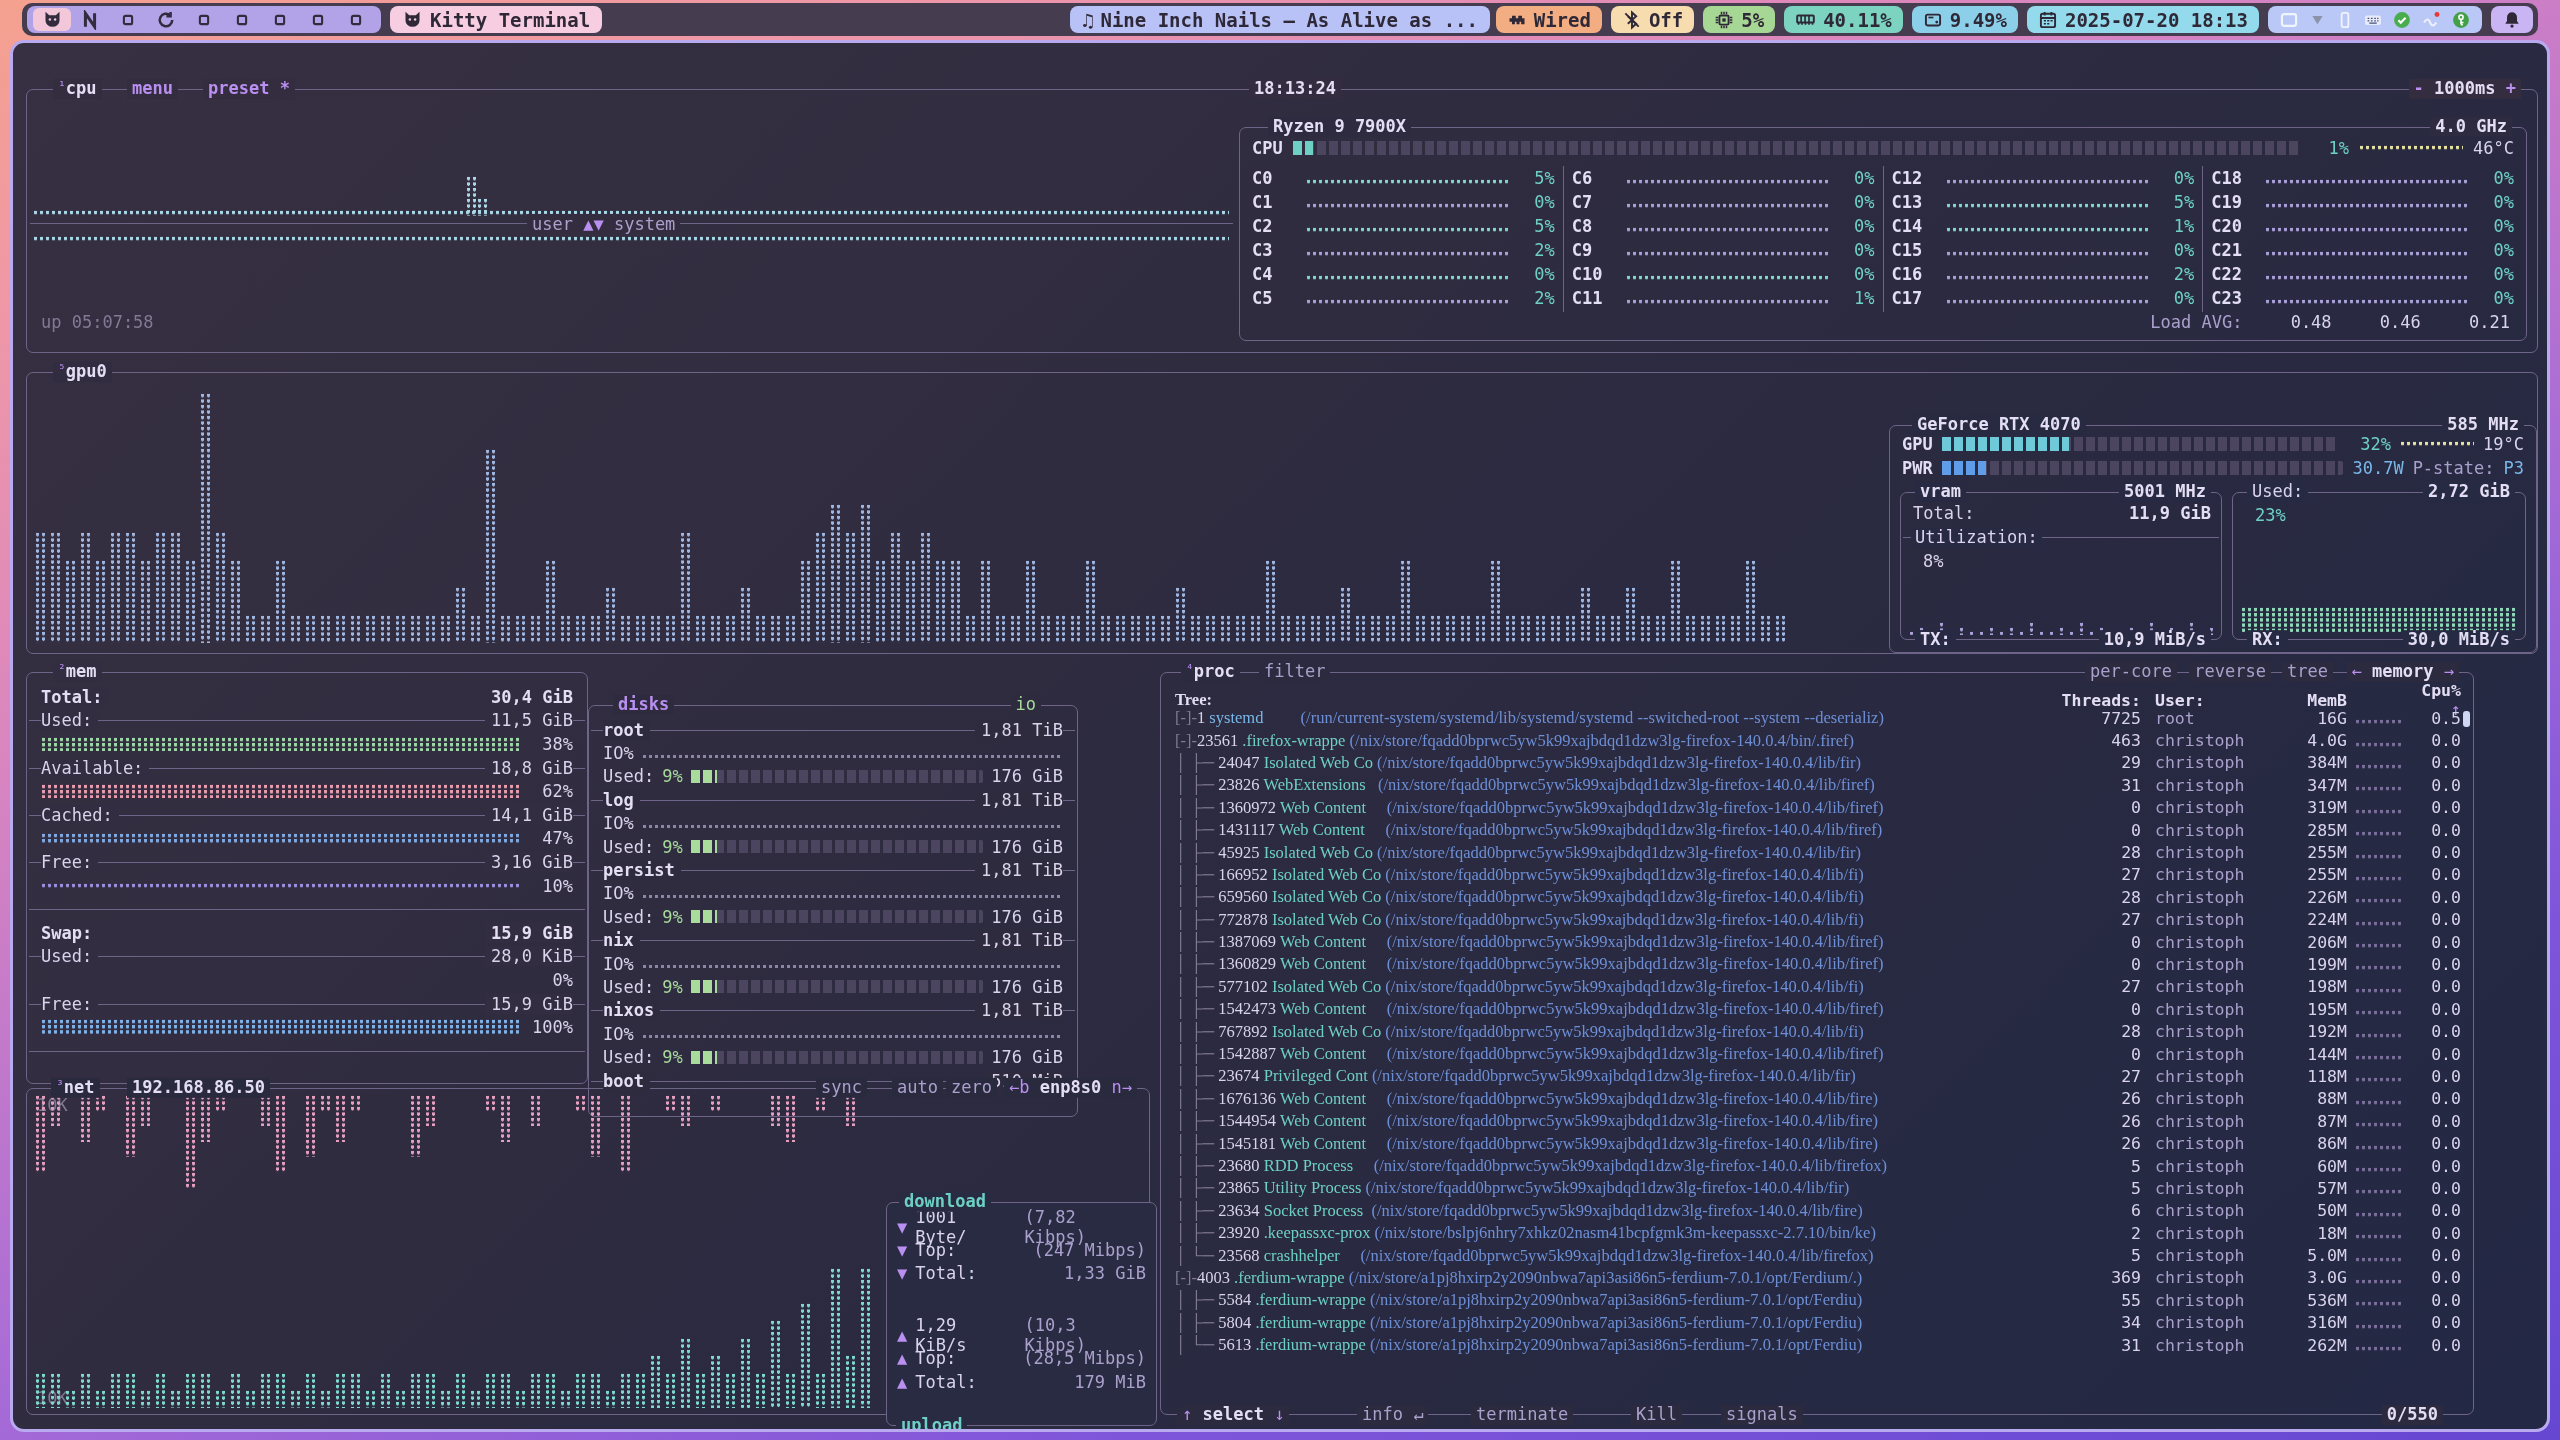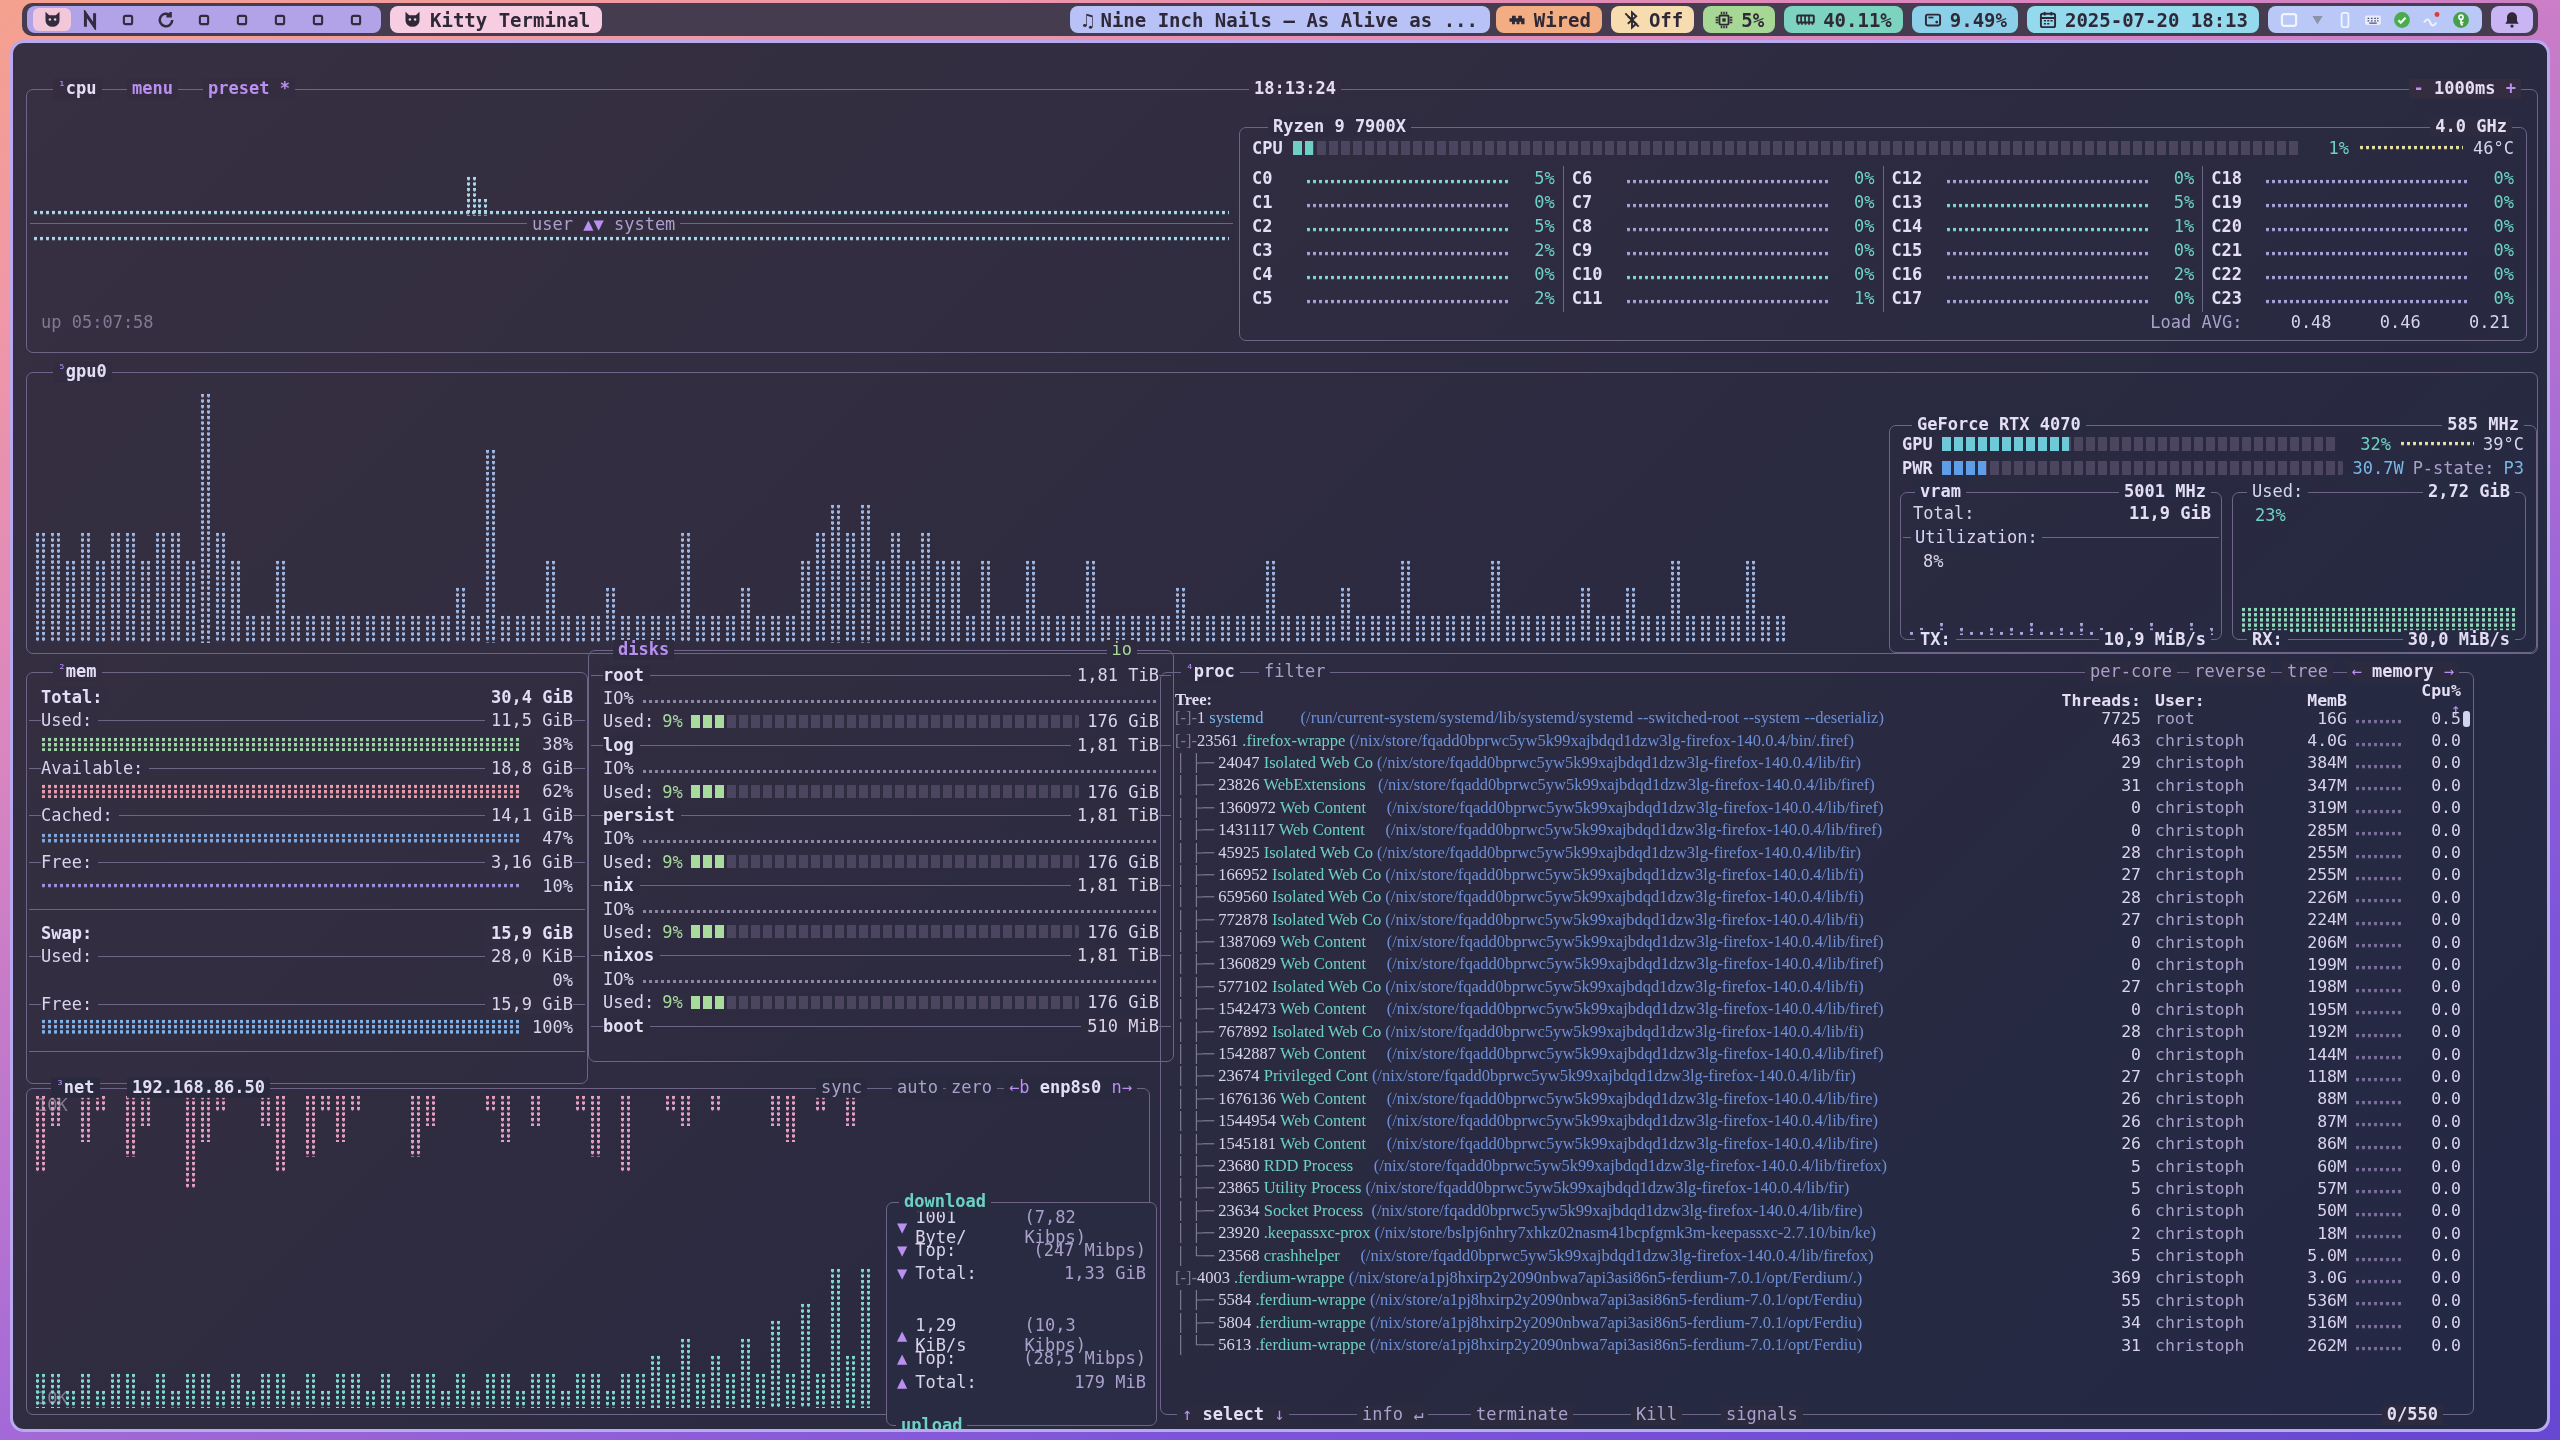--- a/index.html
+++ b/index.html
@@ -573,21 +573,21 @@
     <div class="panel" id="gpu-box" style="--bg:#282a42;left:1862px;top:52px;width:648px;height:228px;">
       <span class="lbl" style="left:22px"><span class="b">GeForce RTX 4070</span></span>
       <span class="lbl" style="right:12px"><span class="b">585 MHz</span></span>
       <div style="position:absolute;left:12px;right:12px;top:8px;display:flex;align-items:center;gap:9px;height:20px;">
         <span class="b">GPU</span>
         <div class="meter" style="flex:1;color:#6ec9d8;">
             <span class="fill" style="width:32%;"></span>
           </div>
         <span class="teal" style="width:44px;text-align:right;">32%</span>
         <span class="ds" style="width:74px;height:6px;color:#e6e3a2;"></span>
-        <span class="white">39°C</span>
+        <span class="white">19°C</span>
       </div>
       <div style="position:absolute;left:12px;right:12px;top:32px;display:flex;align-items:center;gap:9px;height:20px;">
         <span class="b">PWR</span>
         <div class="meter" style="flex:1;color:#5f9de8;">
             <span class="fill" style="width:11%;"></span>
           </div>
         <span class="blue2">30.7W</span>
         <span class="lav">P-state:</span>
         <span class="blue2">P3</span>
       </div>
@@ -716,21 +716,21 @@
         <div class="mrow">
           <span class="strip ds" style="height: 16px; color: rgb(127, 178, 232);"></span>
           <span class="pct white">100%</span>
         </div>
         <div class="mrow">
           <span class="hline" style="top: 50%; left: 2px; right: 2px;"></span>
         </div>
       </div>
   </div>
 
-  <div class="panel" id="disks-panel" style="--bg:#2e2b3e;left:575px;top:607px;width:586px;height:412px;">
+  <div class="panel" id="disks-panel" style="--bg:#2e2b3e;left:575px;top:662px;width:490px;height:412px;">
     <span class="lbl" style="left:24px"><span class="b pur">disks</span></span>
     <span class="lbl" style="right:36px"><span class="green">io</span></span>
     <div id="disk-rows" style="position:absolute;left:0;right:0;top:12px;">
         <div class="drow">
           <span class="hline" style="top: 50%;"></span>
           <span class="l b">root</span>
           <span class="v white">1,81 TiB</span>
         </div>
         <div class="drow">
           <span class="white">IO%</span>

